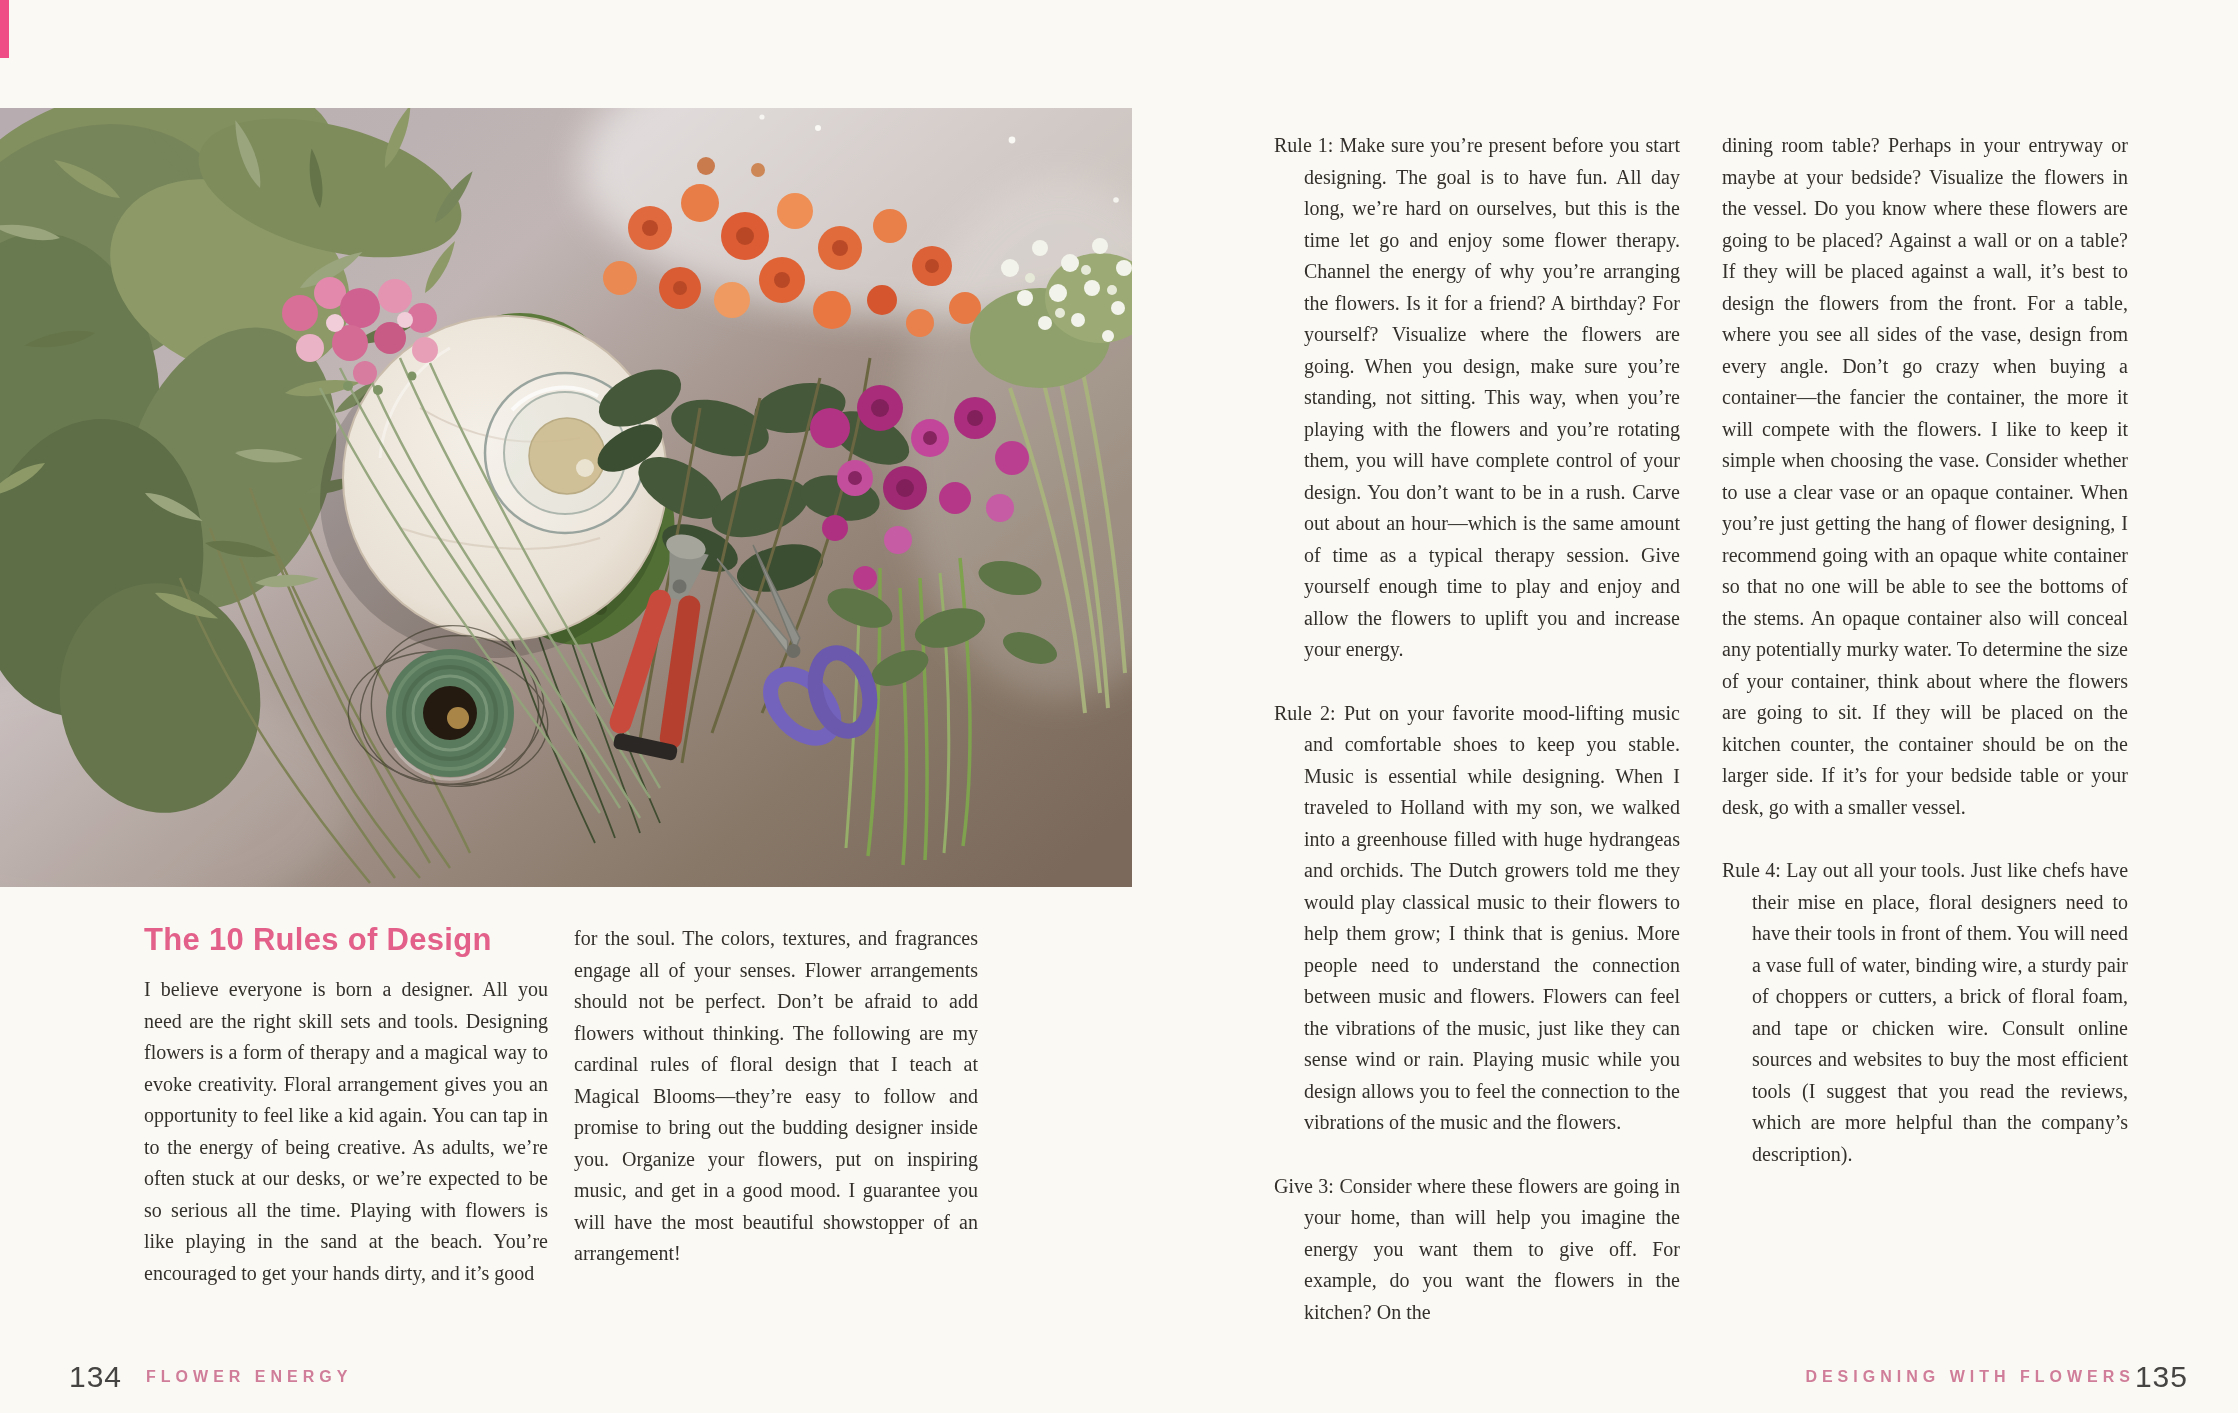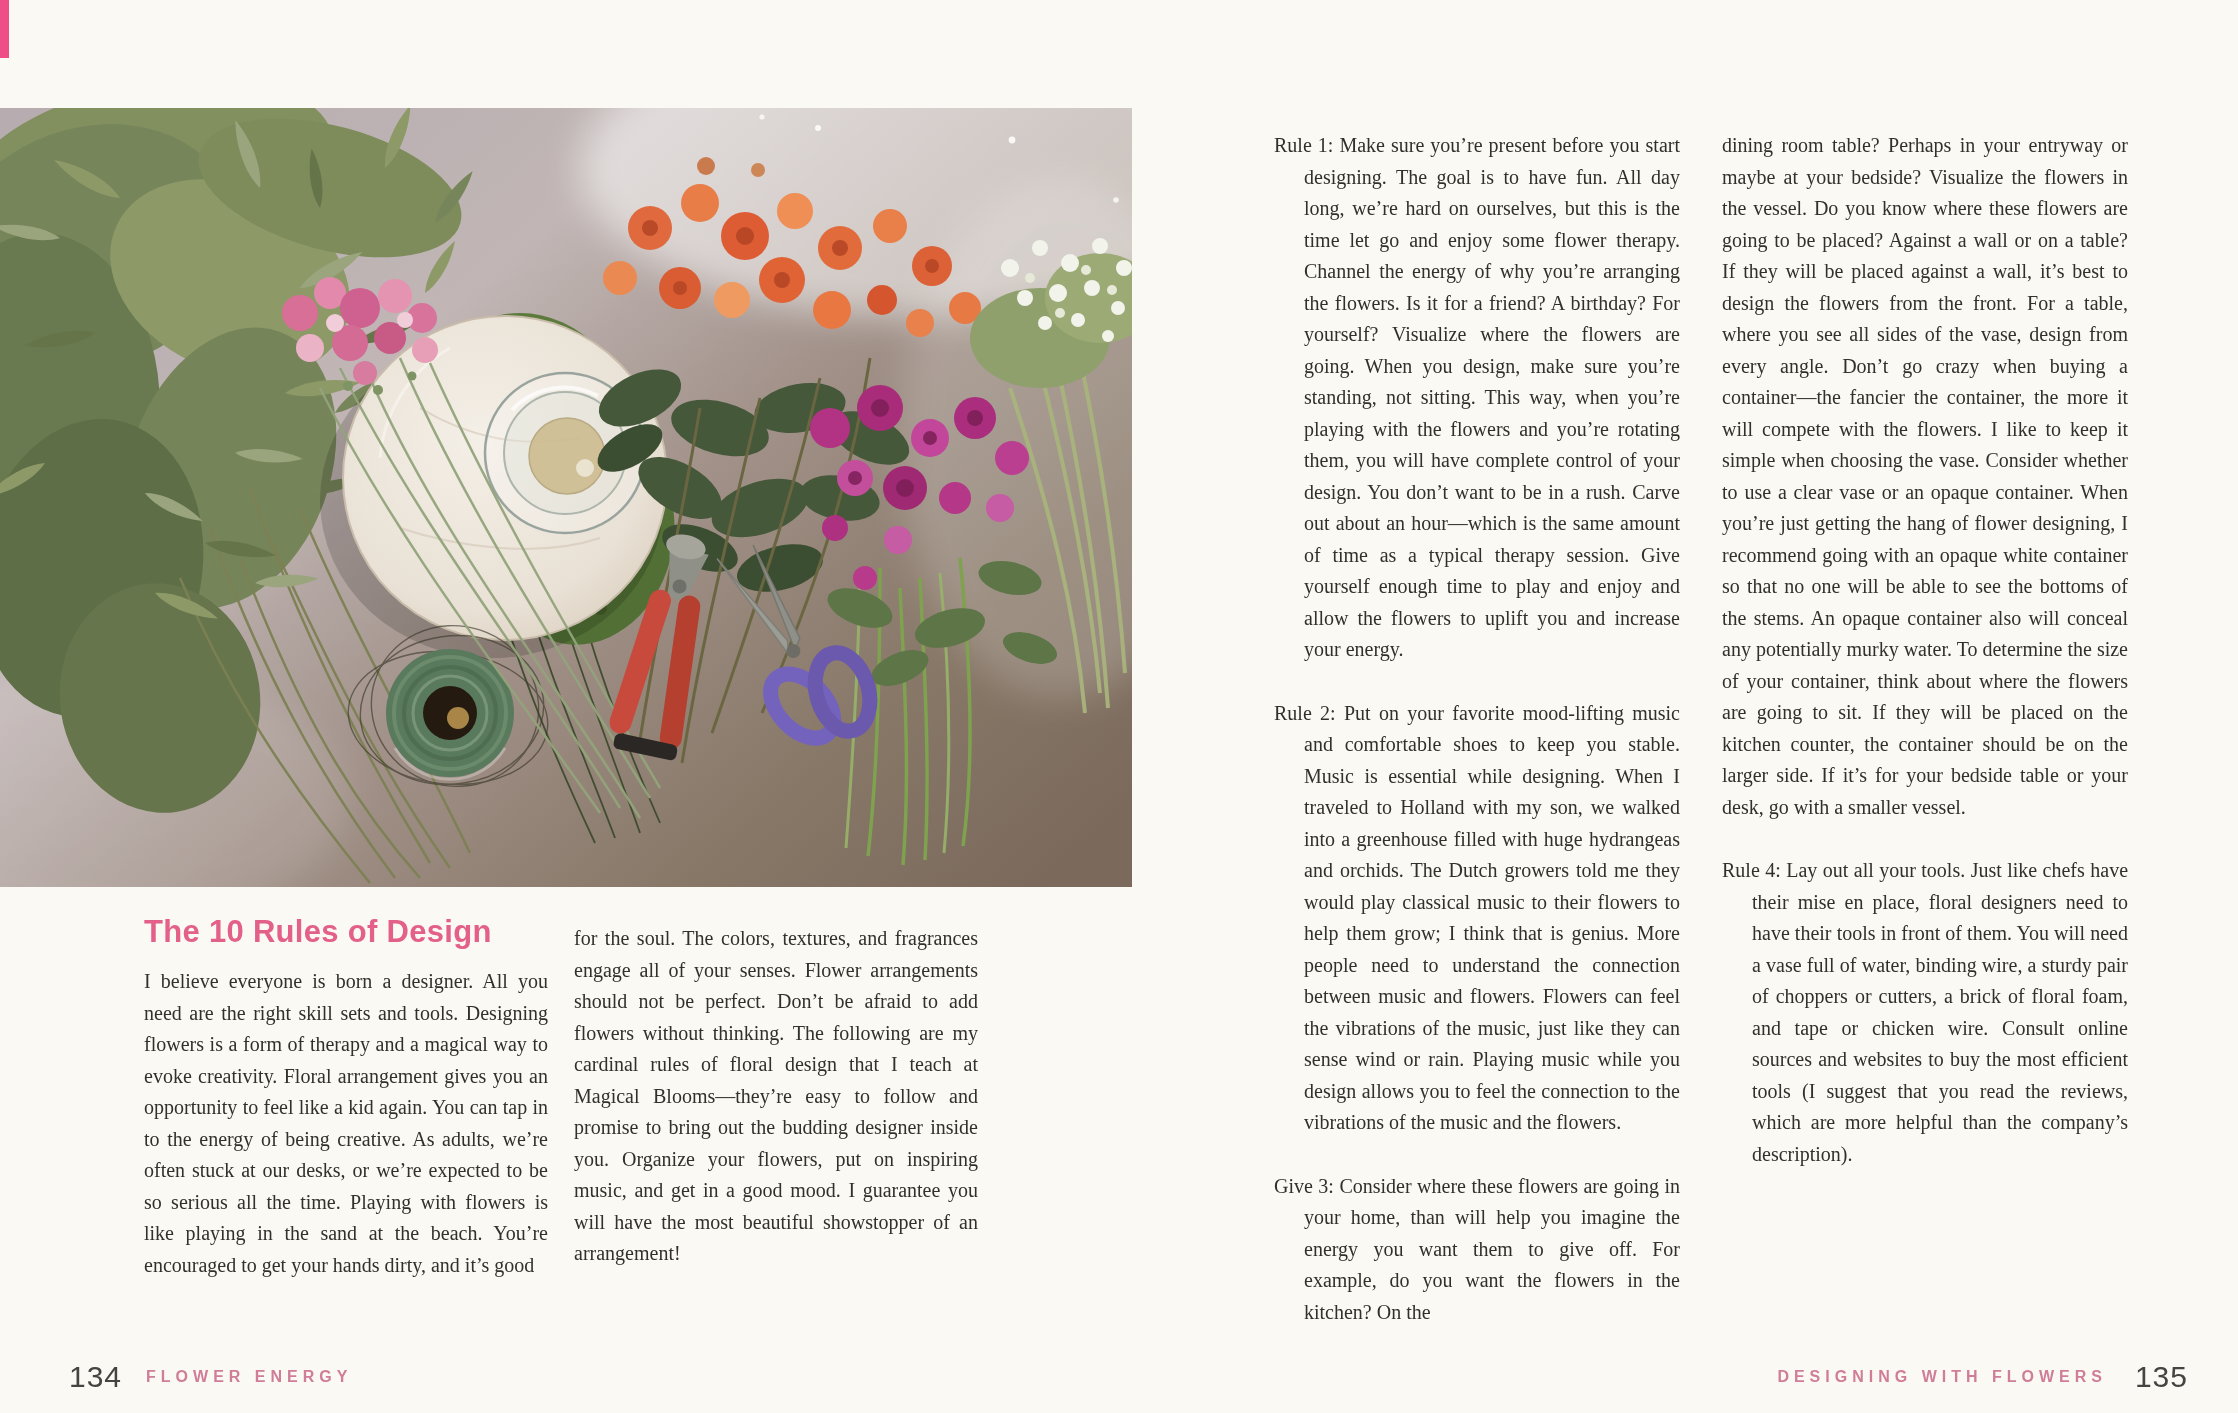--- a/index.html
+++ b/index.html
@@ -11,38 +11,38 @@
   .photo{position:absolute;left:0;top:108px;width:1132px;height:779px;overflow:hidden;}
   .photo svg{display:block;}
 
   .body-text{font-size:20px;line-height:31.5px;color:#33302b;text-align:justify;
              hyphens:auto;-webkit-hyphens:auto;}
   .body-text p{margin:0;}
 
   .left-text{position:absolute;left:144px;top:914px;width:834px;display:grid;
              grid-template-columns:404px 404px;column-gap:26px;}
   .heading{font-family:"Liberation Sans",sans-serif;font-weight:700;font-size:31px;
-           letter-spacing:.3px;color:#e2608a;margin:0 0 16px 0;line-height:36px;}
+           letter-spacing:.3px;color:#e2608a;margin:8px 0 16px 0;line-height:36px;}
   .left-col2 p{padding-top:9px;}
 
   .right-text{position:absolute;left:1274px;top:130px;width:854px;display:grid;
               grid-template-columns:406px 406px;column-gap:42px;}
   .rule{padding-left:30px;text-indent:-30px;}
   .rule + .rule, .rule + .rule-cont, .rule-cont + .rule{margin-top:32px;}
   .rule-label{font-weight:normal;}
 
   .footer{position:absolute;top:1360px;display:flex;align-items:center;}
   .footer-left{left:69px;}
   .footer-right{right:50px;}
   .page-number{font-family:"Liberation Sans",sans-serif;font-size:30px;color:#454442;
                letter-spacing:1px;}
   .section-label{font-family:"Liberation Sans",sans-serif;font-size:16px;font-weight:700;
                  letter-spacing:5px;color:#cf7d99;}
   .footer-left .section-label{margin-left:24px;}
-  .footer-right .section-label{margin-right:28px;}
+  .footer-right .section-label{}
 </style>
 </head>
 <body>
 
 <div class="spread">
 
   <div class="corner-mark"></div>
 
   <div class="photo">
     <svg width="1132" height="779" viewBox="0 0 1132 779" xmlns="http://www.w3.org/2000/svg">

